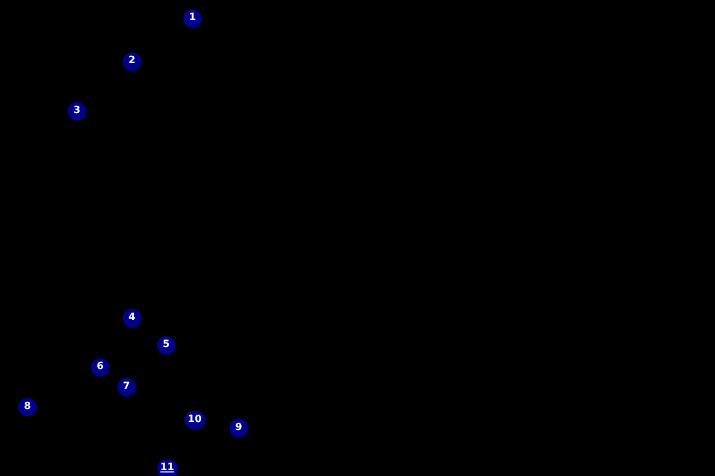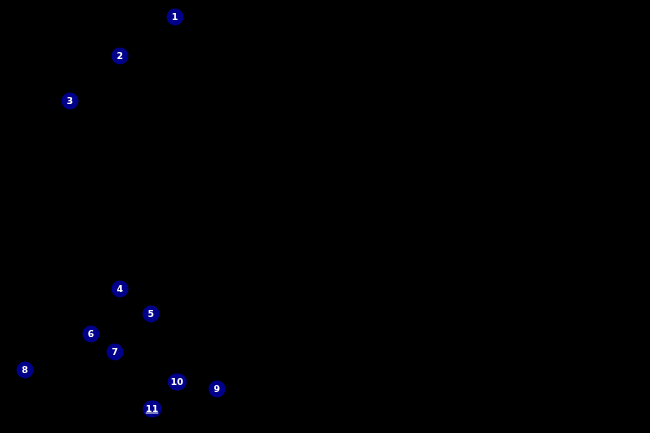--- a/index.html
+++ b/index.html
@@ -40,14 +40,14 @@
     <div class="marker" style="left: 175px; top: 17px; background: rgb(0, 0, 139); color: rgb(255, 255, 255);">1</div>
     <div class="marker" style="left: 120px; top: 56px; background: rgb(0, 0, 139); color: rgb(255, 255, 255);">2</div>
     <div class="marker" style="left: 70px; top: 101px; background: rgb(0, 0, 139); color: rgb(255, 255, 255);">3</div>
     <div class="marker" style="left: 120px; top: 289px; background: rgb(0, 0, 139); color: rgb(255, 255, 255);">4</div>
     <div class="marker" style="left: 151px; top: 314px; background: rgb(0, 0, 139); color: rgb(255, 255, 255);">5</div>
     <div class="marker" style="left: 91px; top: 334px; background: rgb(0, 0, 139); color: rgb(255, 255, 255);">6</div>
     <div class="marker" style="left: 115px; top: 352px; background: rgb(0, 0, 139); color: rgb(255, 255, 255);">7</div>
     <div class="marker" style="left: 25px; top: 370px; background: rgb(0, 0, 139); color: rgb(255, 255, 255);">8</div>
     <div class="marker" style="left: 217px; top: 389px; background: rgb(0, 0, 139); color: rgb(255, 255, 255);">9</div>
     <div class="marker" style="left: 177px; top: 382px; background: rgb(0, 0, 139); color: rgb(255, 255, 255);">10</div>
-    <div class="marker" style="left: 152px; top: 409px; background: rgb(0, 0, 139); color: rgb(255, 255, 255); text-decoration: underline;">11</div>
+    <div class="marker" style="left: 152px; top: 426px; background: rgb(0, 0, 139); color: rgb(255, 255, 255); text-decoration: underline;">11</div>
   </div>
 
 </body></html>

